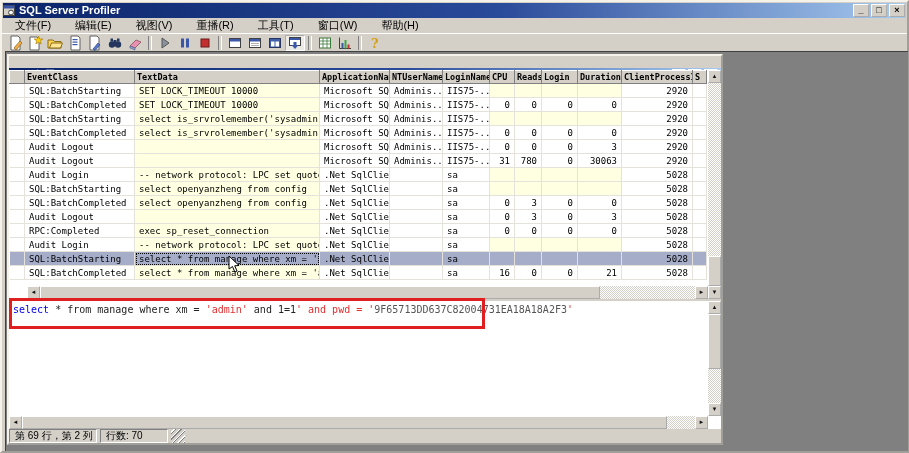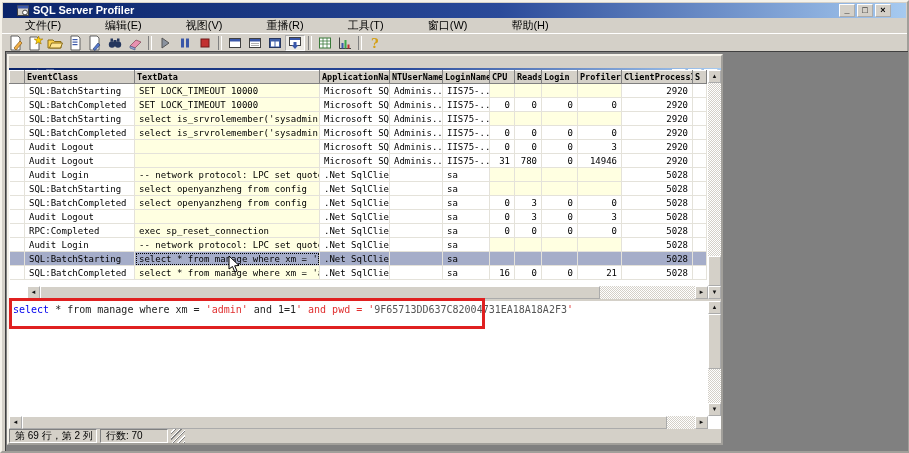--- a/index.html
+++ b/index.html
@@ -1,28 +1,28 @@
 <!DOCTYPE html>
 <html><head>
 <meta charset="utf-8">
 <style>
   html,body{margin:0;padding:0;}
   body{width:909px;height:453px;position:relative;background:#808080;
        font-family:"Liberation Sans","DejaVu Sans",sans-serif;overflow:hidden;}
   .app{position:absolute;inset:0;background:#d4d0c8;border:2px outset #f5f2ea;box-sizing:border-box;}
   
   .titlebar{height:15px;margin:1px 1px 0 1px;background:linear-gradient(90deg,#0a246a 0%,#2a4a9a 55%,#a6caf0 100%);
-            display:flex;align-items:center;padding:0 14px;gap:3px;}
+            display:flex;align-items:center;padding:0 0;gap:3px;}
   .titletext{color:#fff;font-weight:bold;font-size:11px;line-height:15px;white-space:nowrap;}
   .winbtns{margin-left:auto;display:flex;gap:2px;padding-right:1px;}
   .wbtn{width:16px;height:13px;background:#d4d0c8;border:1px outset #fff;font-size:9px;line-height:10px;
         text-align:center;font-weight:bold;color:#000;box-sizing:border-box;cursor:default;}
   
   .menubar{height:15px;display:flex;align-items:center;padding-left:1px;font-size:11px;}
-  .menuitem{padding:1px 22px;white-space:nowrap;}
+  .menuitem{padding:1px 12px;white-space:nowrap;}
   
   .toolbar{height:17px;display:flex;align-items:center;padding:0 3px;border-top:1px solid #fff;}
   .tbtn{width:20px;height:16px;display:flex;align-items:center;justify-content:center;
         border:1px solid transparent;box-sizing:border-box;}
   .tbtn.pressed{border:1px inset #fff;background:#eceae4;}
   .tsep{width:2px;height:14px;border-left:1px solid #808080;border-right:1px solid #fff;margin:0 3px;}
   
   .mdi{position:absolute;left:3px;top:49px;width:903px;height:400px;background:#808080;
        border-top:1px solid #404040;border-left:1px solid #404040;box-sizing:border-box;}
   .child{position:absolute;left:1px;top:2px;width:716px;height:391px;background:#d4d0c8;
@@ -254,21 +254,21 @@
                 <tr>
                   <th></th>
                   <th>EventClass</th>
                   <th>TextData</th>
                   <th>ApplicationName</th>
                   <th>NTUserName</th>
                   <th>LoginName</th>
                   <th class="c">CPU</th>
                   <th class="c">Reads</th>
                   <th class="c">Login</th>
-                  <th class="c">Profiler</th>
+                  <th class="c">Duration</th>
                   <th>ClientProcessID</th>
                   <th>S</th>
                 </tr>
               </thead>
               <tbody>
                 <tr>
                   <td></td>
                   <td>SQL:BatchStarting</td>
                   <td class="y">SET LOCK_TIMEOUT 10000</td>
                   <td>Microsoft SQ...</td>
@@ -340,21 +340,21 @@
                 <tr>
                   <td></td>
                   <td>Audit Logout</td>
                   <td class="y"></td>
                   <td>Microsoft SQ...</td>
                   <td>Adminis...</td>
                   <td>IIS75-...</td>
                   <td class="num">31</td>
                   <td class="num">780</td>
                   <td class="num">0</td>
-                  <td class="num">14946</td>
+                  <td class="num">30063</td>
                   <td class="num">2920</td>
                   <td></td>
                 </tr>
                 <tr>
                   <td></td>
                   <td>Audit Login</td>
                   <td class="y">-- network protocol: LPC  set quote...</td>
                   <td>.Net SqlClie...</td>
                   <td></td>
                   <td>sa</td>

